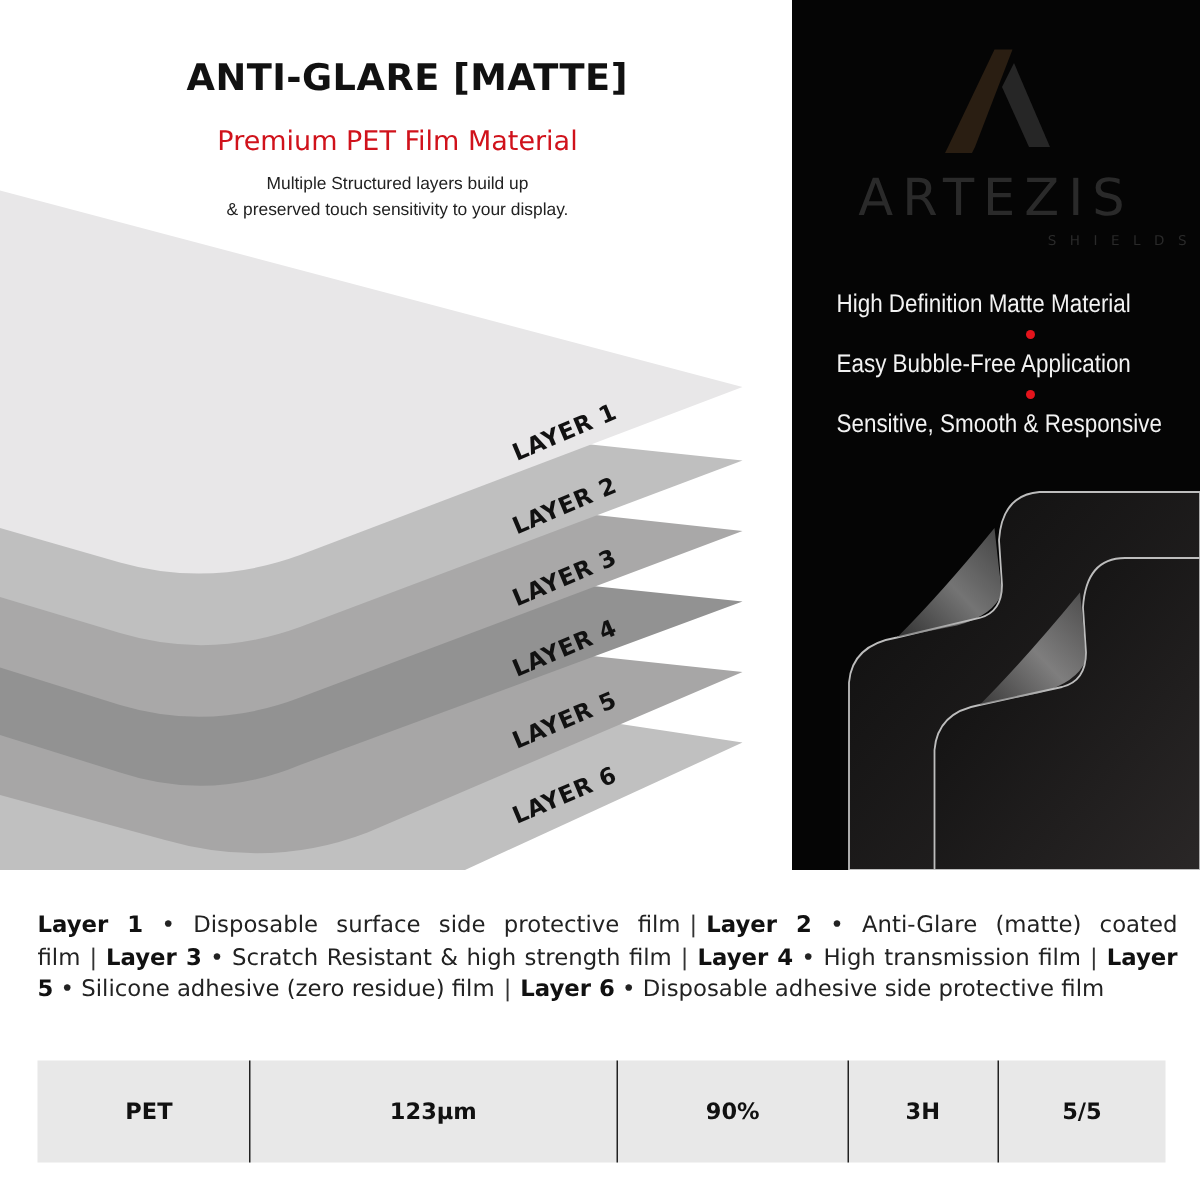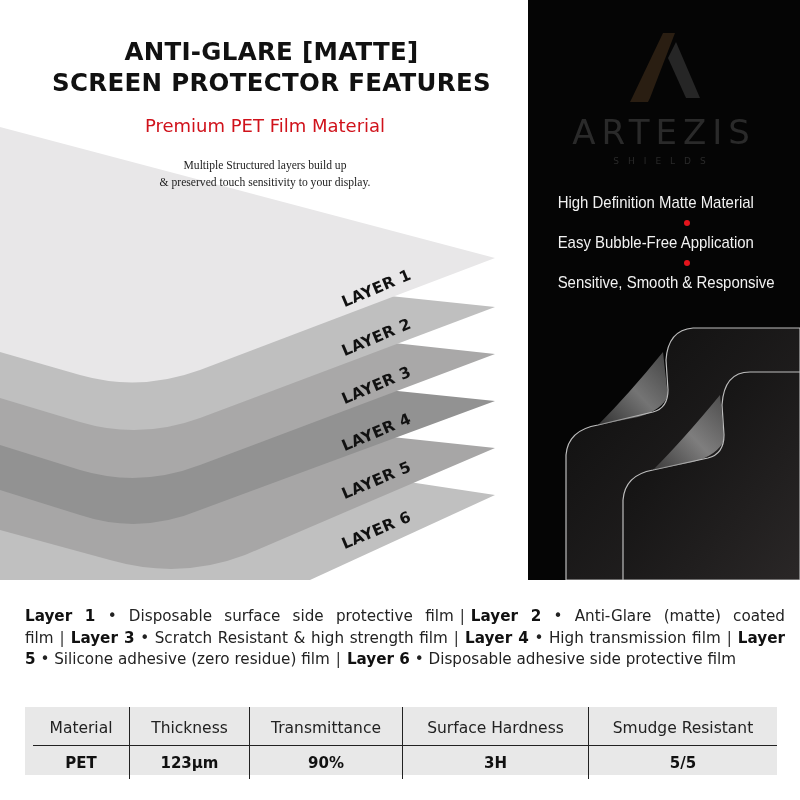--- a/index.html
+++ b/index.html
@@ -8,28 +8,28 @@
 
   
   .left-area { position:absolute; left:0; top:0; width:528px; height:580px; background:#ffffff; overflow:hidden; }
   .layers-svg { position:absolute; left:0; top:0; width:528px; height:580px; }
   .layer-label { position:absolute; font-family:"DejaVu Sans", sans-serif; font-size:15.5px; font-weight:600;
                  color:#111; letter-spacing:0.5px; transform:rotate(-23deg); transform-origin:left bottom; white-space:nowrap; }
 
   .header { position:absolute; left:0; top:36px; width:530px; text-align:center; }
   .title { font-family:"DejaVu Sans", sans-serif; font-weight:bold; font-size:24.5px; line-height:31px; color:#111; letter-spacing:0.3px;padding-left:13px; }
   .subtitle { font-family:"DejaVu Sans", sans-serif; font-size:18px; color:#d0121b; margin-top:16px; line-height:24px; }
-  .desc { font-family:Liberation Serif, serif; font-size:11.6px; line-height:17px; color:#222; margin-top:19px; }
+  .desc { font-family:Liberation Sans, sans-serif; font-size:11.6px; line-height:17px; color:#222; margin-top:7px; }
 
   
   .panel { position:absolute; left:528px; top:0; width:272px; height:580px; background:#050505; overflow:hidden; }
   .logo { position:absolute; left:0; top:0; width:272px; height:180px; }
   .logo-word { position:absolute; left:0; width:272px; top:112px; text-align:center;
                font-family:"DejaVu Sans", sans-serif; font-size:34px; font-weight:normal; color:#2a2a2a; letter-spacing:6px; }
-  .logo-sub { position:absolute; left:0; width:272px; top:156px; text-align:center;
+  .logo-sub { position:absolute; left:0; width:272px; top:156px; text-align:right;
               font-family:"DejaVu Sans", sans-serif; font-size:9px; color:#2a2a2a; letter-spacing:9px; }
   .features { position:absolute; left:12px; top:192px; width:294px; text-align:left; }
   .feature { font-family:"Liberation Sans", sans-serif; font-size:17px; color:#f2f2f2; line-height:22px; transform:scaleX(0.88); }
   .dot { width:6px; height:6px; border-radius:50%; background:#e4141c; margin:6px auto 6px auto; }
   .sheets { position:absolute; left:0; top:300px; width:272px; height:280px; }
 
   
   .legend { position:absolute; left:25px; top:606px; width:760px; font-family:"DejaVu Sans", sans-serif;
             font-size:15.2px; line-height:21.5px; color:#222; text-align:justify; }
   .legend b { font-weight:bold; color:#111; }
@@ -58,21 +58,20 @@
 
     <path d="M0 300 L495 354 L200 465 Q140 488 80 470 L0 445 Z" fill="#a9a8a8"></path>
 
     <path d="M0 255 L495 307 L200 418 Q140 440 80 422 L0 398 Z" fill="#bfbfbf"></path>
 
     <path d="M0 127 L495 258 L200 370 Q140 392 80 375 L0 352 Z" fill="#e8e7e8"></path>
   </svg>
 
   <div class="header">
     <div class="title">ANTI-GLARE [MATTE]</div>
-    <div class="title">SCREEN PROTECTOR FEATURES</div>
     <div class="subtitle">Premium PET Film Material</div>
     <div class="desc">
       <div>Multiple Structured layers build up</div>
       <div>&amp; preserved touch sensitivity to your display.</div>
     </div>
   </div>
 
   <span class="layer-label" style="left:346px; top:293px;">LAYER 1</span>
   <span class="layer-label" style="left:346px; top:342px;">LAYER 2</span>
   <span class="layer-label" style="left:346px; top:390px;">LAYER 3</span>
@@ -119,27 +118,20 @@
   </svg>
 </div>
 
 <div class="legend">
   <b>Layer 1</b> • <span>Disposable surface side protective film</span><span class="sep">|</span><b>Layer 2</b> • <span>Anti-Glare (matte) coated film</span><span class="sep">|</span><b>Layer 3</b> • <span>Scratch Resistant &amp; high strength film</span><span class="sep">|</span><b>Layer 4</b> • <span>High transmission film</span><span class="sep">|</span><b>Layer 5</b> • <span>Silicone adhesive (zero residue) film</span><span class="sep">|</span><b>Layer 6</b> • <span>Disposable adhesive side protective film</span>
 </div>
 
 <div class="spec">
   <table>
     <tbody>
-        <tr>
-      <th style="width:96px">Material</th>
-      <th style="width:119px">Thickness</th>
-      <th style="width:152px">Transmittance</th>
-      <th style="width:185px">Surface Hardness</th>
-      <th>Smudge Resistant</th>
-    </tr>
     <tr>
       <td>PET</td>
       <td>123µm</td>
       <td>90%</td>
       <td>3H</td>
       <td>5/5</td>
     </tr>
   </tbody>
     </table>
 </div>

